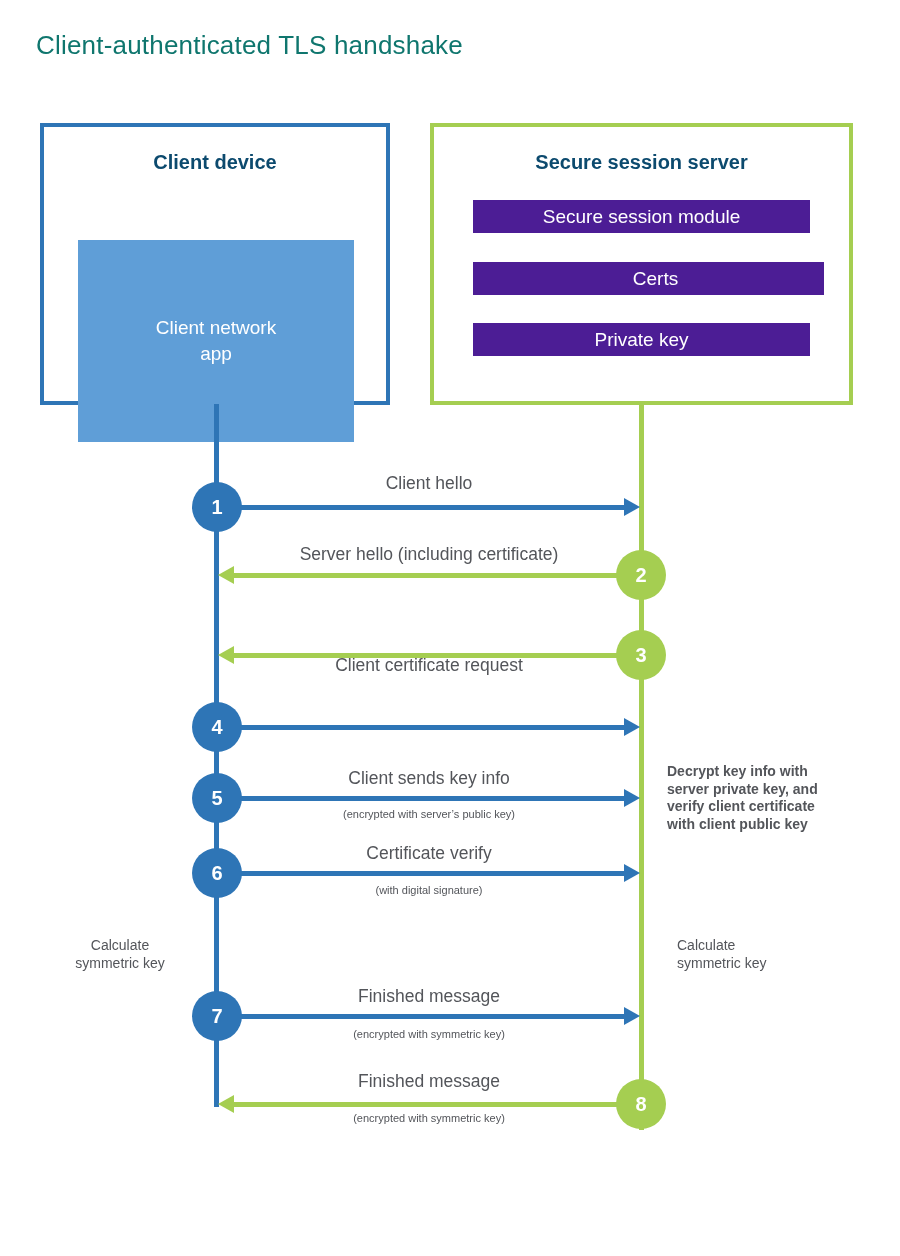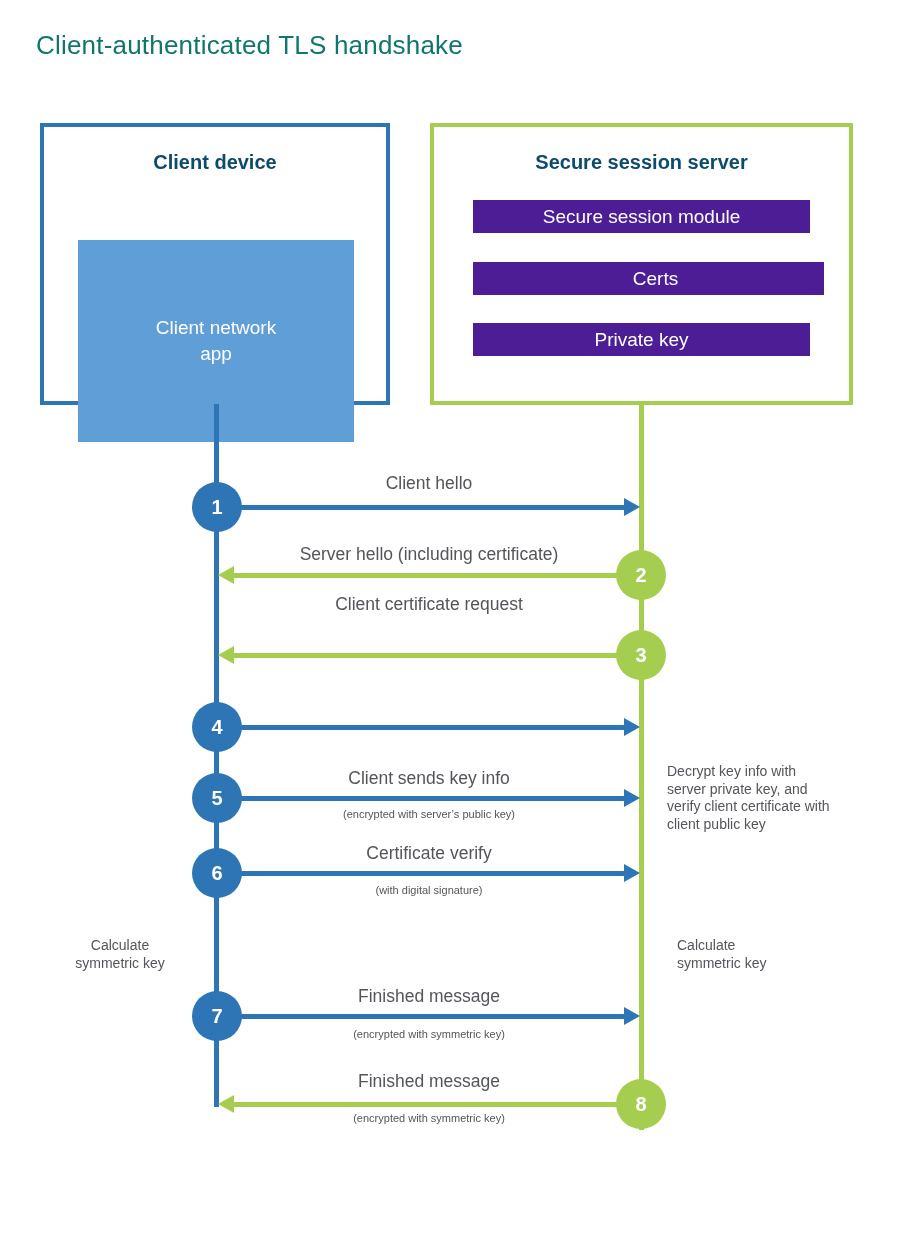--- a/index.html
+++ b/index.html
@@ -37,21 +37,21 @@
   .arrow::after{content:"";position:absolute;top:-7px;width:0;height:0;border-top:9px solid transparent;border-bottom:9px solid transparent;}
   .arrow.blue.dir-right::after{right:-15px;border-left:16px solid #2e75b6;}
   .arrow.green.dir-left::after{left:-15px;border-right:16px solid #a5ce51;}
 
   
   .msg-label{position:absolute;left:219px;width:420px;text-align:center;font-size:17.5px;color:#53555a;}
   .msg-sublabel{position:absolute;left:219px;width:420px;text-align:center;font-size:11px;color:#53555a;}
 
   
   .side-note{position:absolute;font-size:14px;line-height:17.5px;color:#53555a;}
-  .note-decrypt{left:667px;top:763px;width:165px;text-align:left;}
+  .note-decrypt{left:667px;top:763px;width:165px;text-align:left;font-weight:bold;}
   .note-calc-left{left:69px;top:937px;width:102px;text-align:center;}
   .note-calc-right{left:677px;top:937px;width:105px;text-align:left;}
 </style>
 </head>
 <body>
 
 <div class="canvas">
 
   <div class="page-title">Client-authenticated TLS handshake</div>
 
@@ -73,21 +73,21 @@
   <div class="lifeline green"></div>
 
   <div class="msg-label" style="top:473px">Client hello</div>
   <div class="arrow blue dir-right" style="top:505px"></div>
   <div class="step-circle blue" style="top:482px">1</div>
 
   <div class="msg-label" style="top:544px">Server hello (including certificate)</div>
   <div class="arrow green dir-left" style="top:573px"></div>
   <div class="step-circle green" style="top:550px">2</div>
 
-  <div class="msg-label" style="top:594px">Client certificate request</div>
+  <div class="msg-label" style="top:655px">Client certificate request</div>
   <div class="arrow green dir-left" style="top:653px"></div>
   <div class="step-circle green" style="top:630px">3</div>
 
   <div class="arrow blue dir-right" style="top:725px"></div>
   <div class="step-circle blue" style="top:702px">4</div>
 
   <div class="msg-label" style="top:768px">Client sends key info</div>
   <div class="arrow blue dir-right" style="top:796px"></div>
   <div class="msg-sublabel" style="top:808px">(encrypted with server’s public key)</div>
   <div class="step-circle blue" style="top:773px">5</div>

